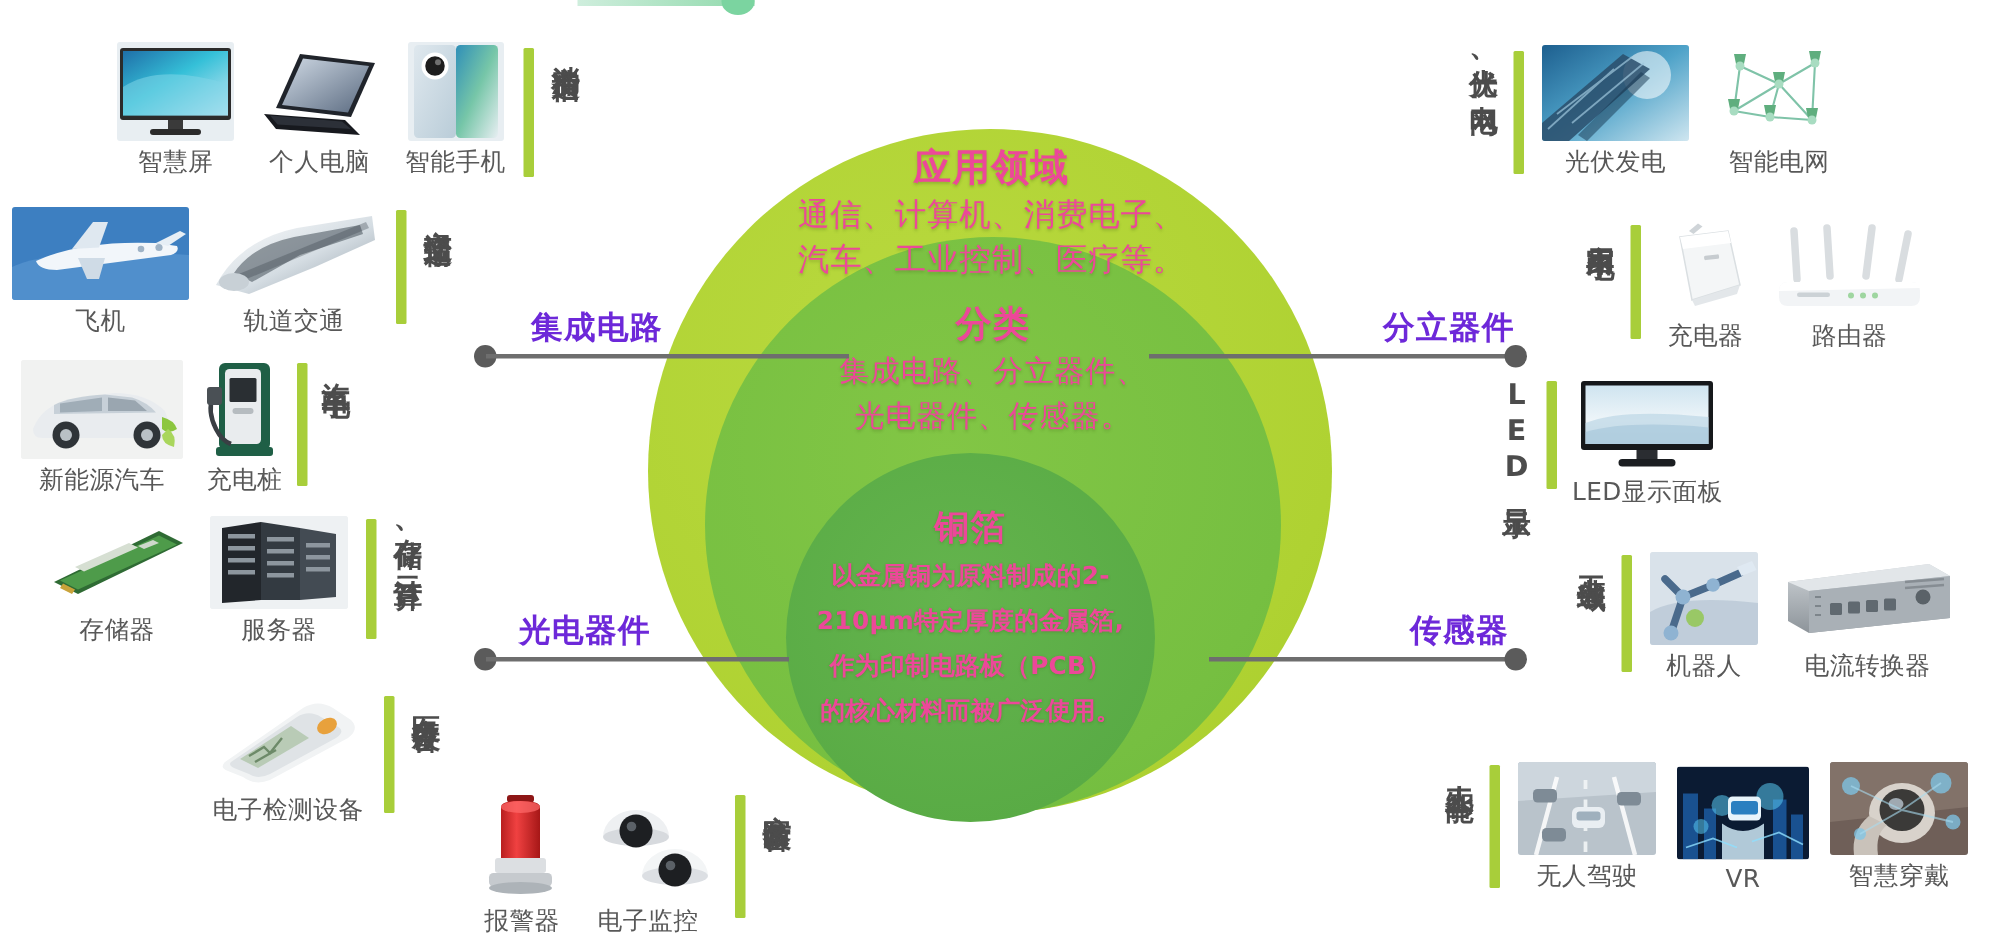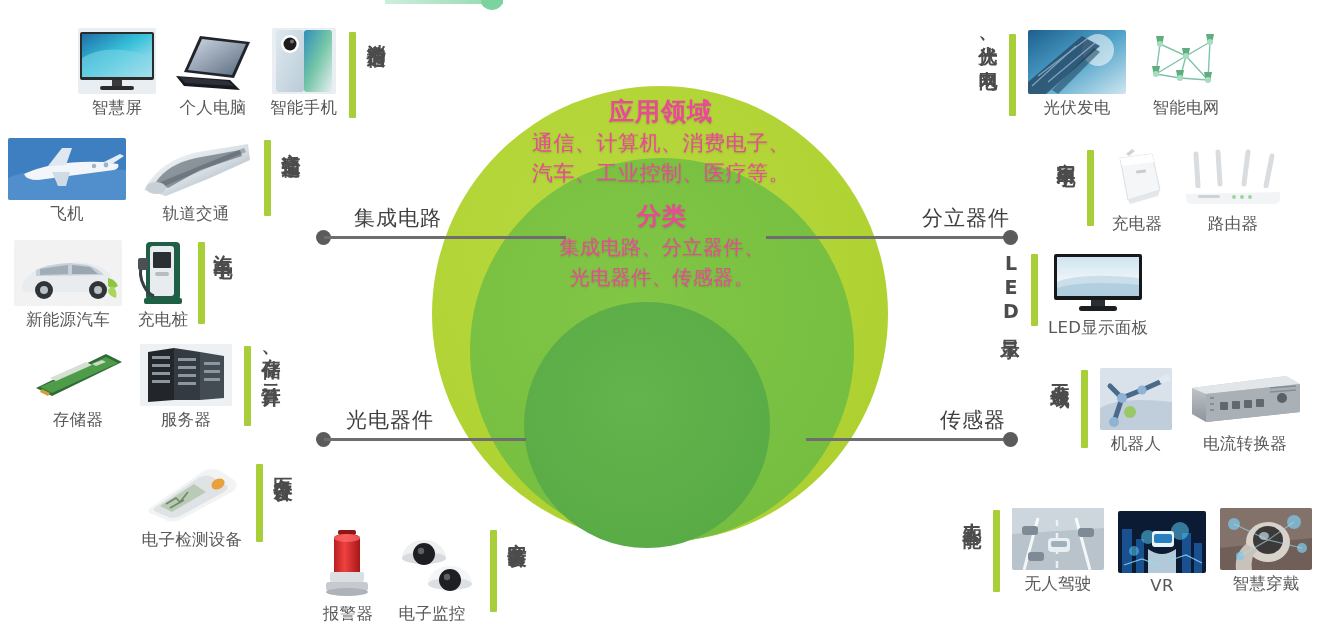--- a/index.html
+++ b/index.html
@@ -44,22 +44,22 @@
   
   .txt-inner{left:528px;top:336px;width:238px;}
   .txt-inner .ring-title{font-size:23px;line-height:33px;letter-spacing:1px;}
   .txt-inner .ring-body{font-size:16.5px;line-height:30px;font-weight:bold;letter-spacing:.2px;}
 
   
   .conn{position:absolute;height:40px;}
   .conn .line{position:absolute;top:28px;height:3px;background:#6e6e6e;}
   .conn .dot{position:absolute;top:22px;width:15px;height:15px;border-radius:50%;
      background:#5b5b5b;}
-  .conn .clabel{position:absolute;top:-4px;font-size:21px;font-weight:normal;
-     color:#404040;letter-spacing:1px;white-space:nowrap;}
+  .conn .clabel{position:absolute;top:-4px;font-size:21px;font-weight:bold;
+     color:#6d28d9;letter-spacing:1px;white-space:nowrap;}
 
   .conn-ic{left:316px;top:208px;width:250px;}
   .conn-ic .line{left:8px;width:242px;}
   .conn-ic .dot{left:0;}
   .conn-ic .clabel{left:38px;}
 
   .conn-opto{left:316px;top:410px;width:210px;}
   .conn-opto .line{left:8px;width:202px;}
   .conn-opto .dot{left:0;}
   .conn-opto .clabel{left:30px;}
@@ -147,20 +147,29 @@
   </div>
 
   <div class="ring-text txt-mid">
     <div class="ring-title">分类</div>
     <div class="ring-body">
       <div>集成电路、分立器件、</div>
       <div>光电器件、传感器。</div>
     </div>
   </div>
 
+  <div class="ring-text txt-inner">
+    <div class="ring-title">铜箔</div>
+    <div class="ring-body">
+      <div>以金属铜为原料制成的2-</div>
+      <div>210μm特定厚度的金属箔,</div>
+      <div>作为印制电路板（PCB）</div>
+      <div>的核心材料而被广泛使用。</div>
+    </div>
+  </div>
 
   <div class="conn conn-ic">
     <span class="clabel">集成电路</span>
     <span class="dot"></span>
     <span class="line"></span>
   </div>
 
   <div class="conn conn-opto">
     <span class="clabel">光电器件</span>
     <span class="dot"></span>

